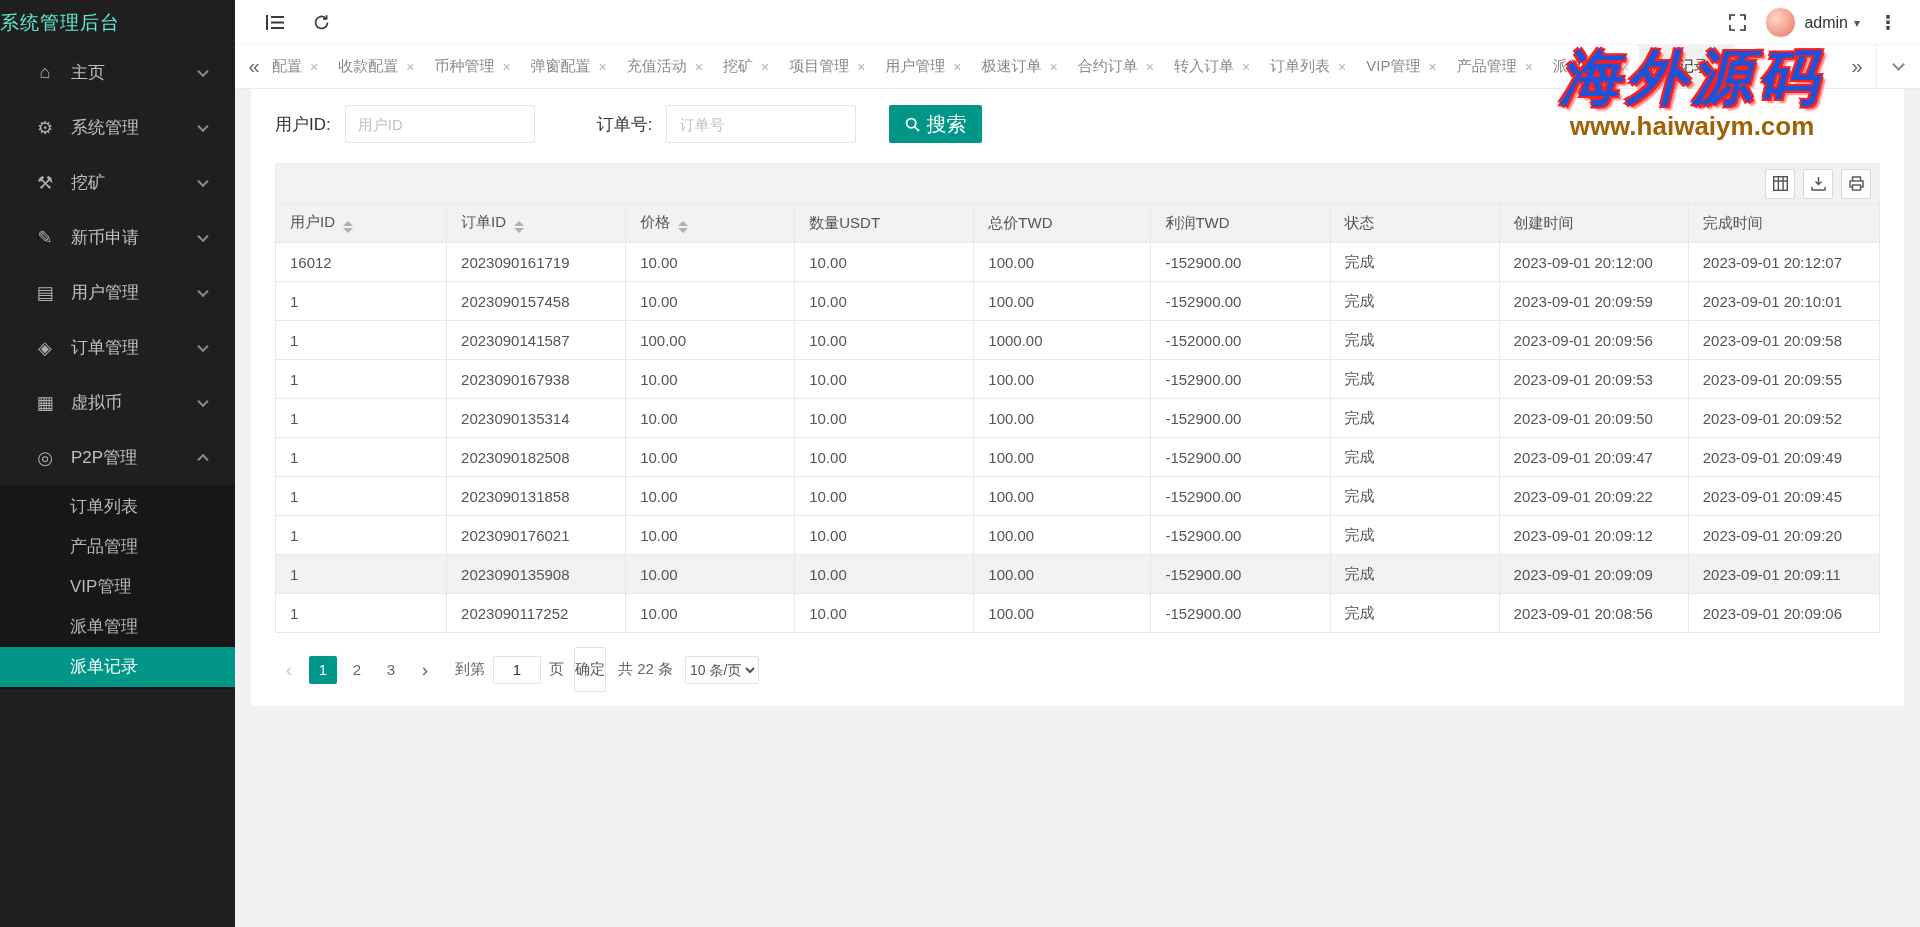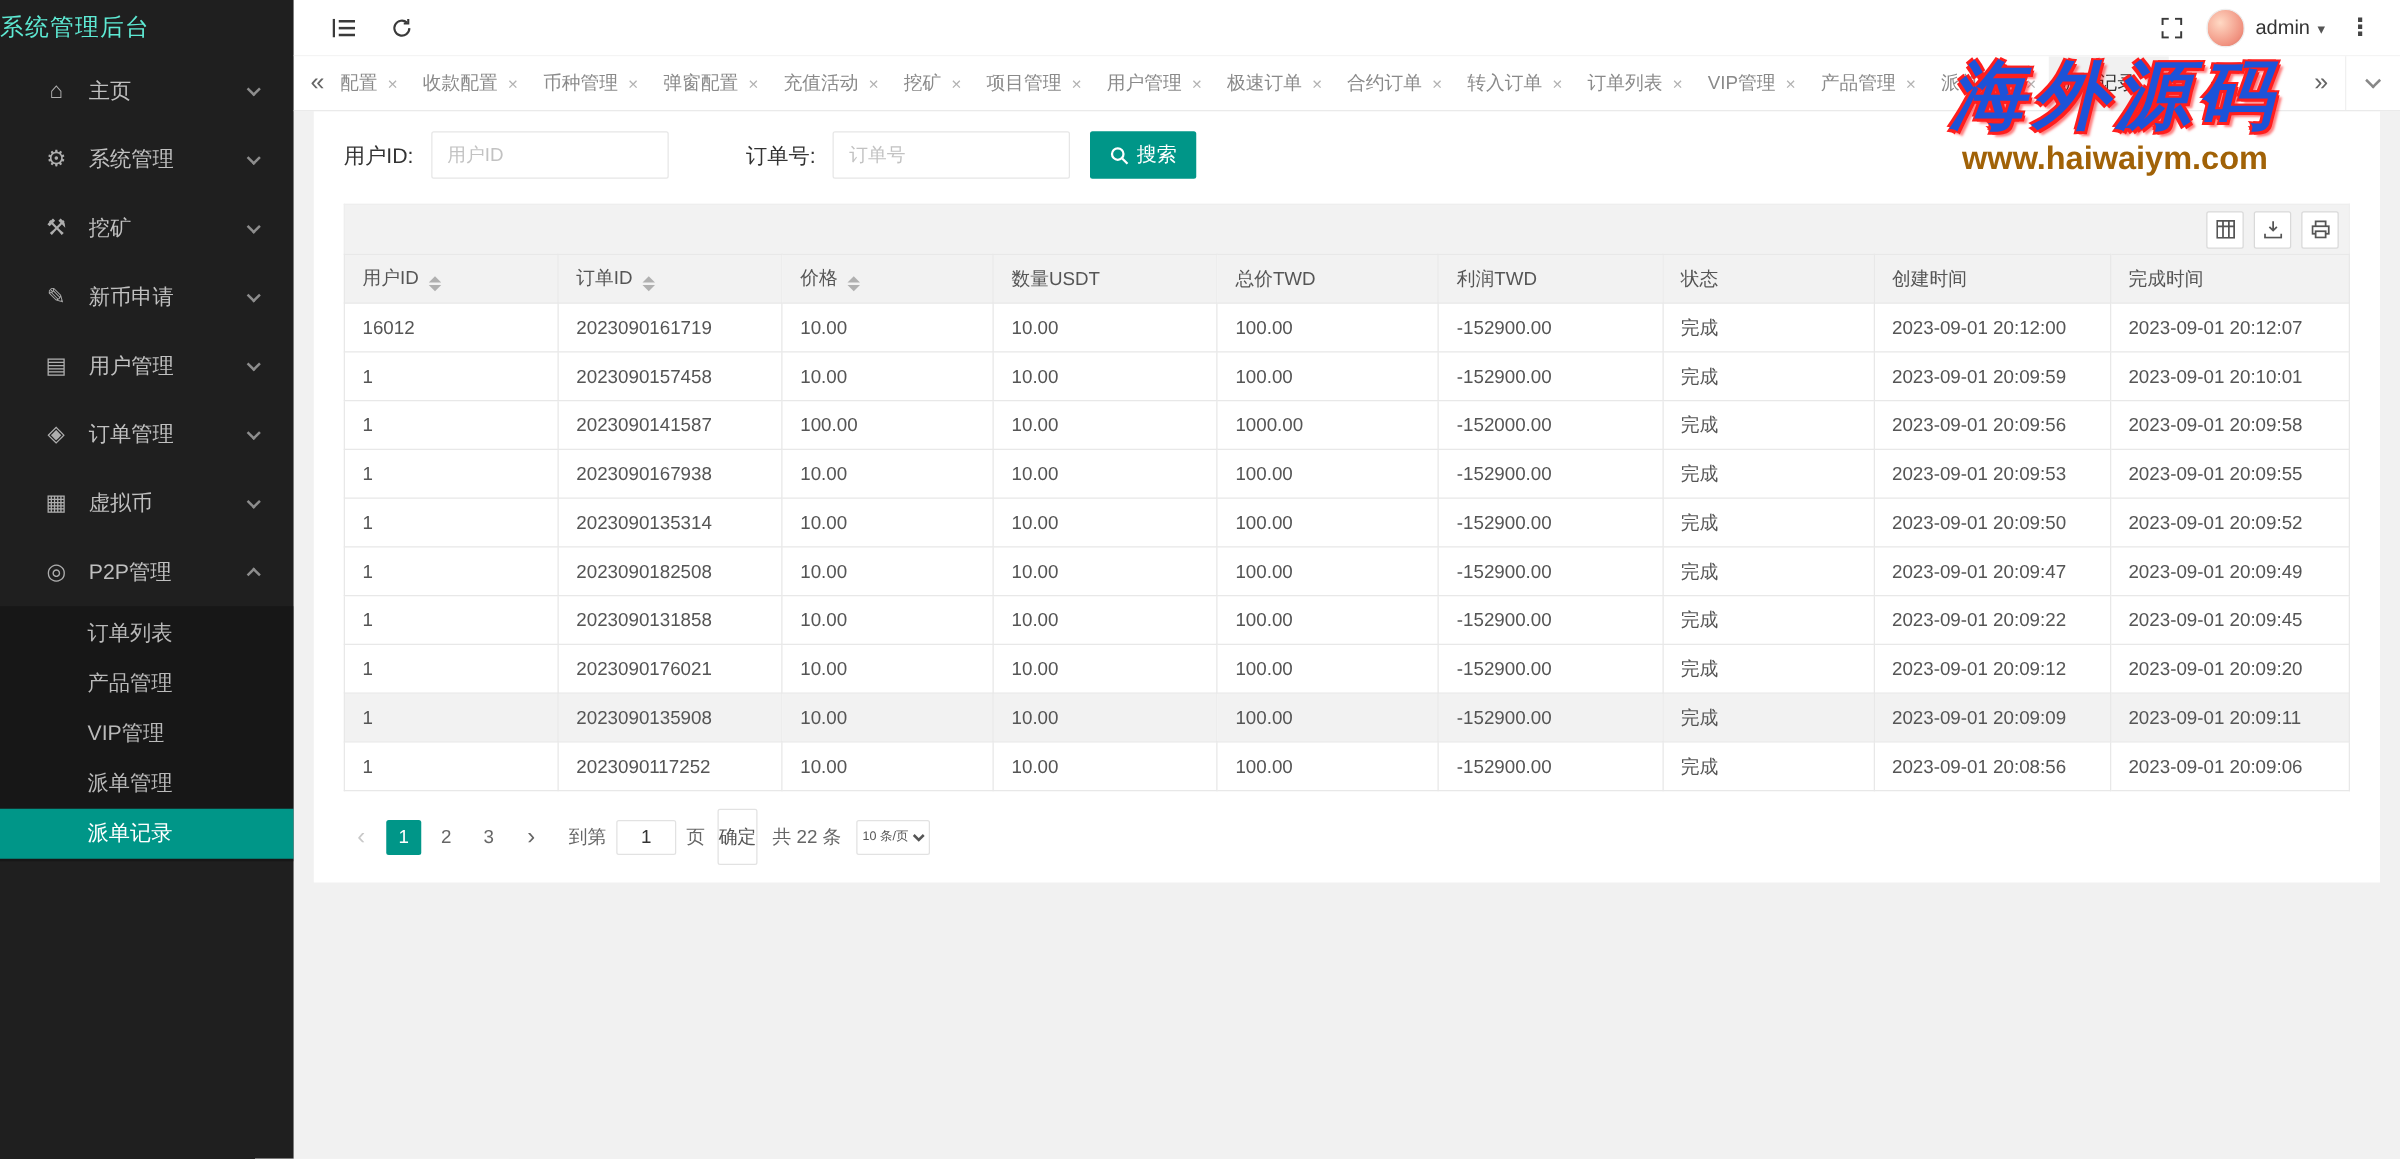--- a/index.html
+++ b/index.html
@@ -43,21 +43,21 @@
   .tab.active{background:#f1f1f1;color:#333}
 
   
   .content{flex:1;overflow:hidden;background:#f1f1f1}
   .card{margin:0 16px;background:#fff;padding:16px 24px 14px}
   .search-row{display:flex;align-items:center}
   .f-label{font-size:17px;color:#333;margin-right:14px}
   .f-input{width:190px;height:38px;border:1px solid #e6e6e6;border-radius:2px;padding:0 12px;font-size:15px;color:#333;outline:none;background:#fff}
   .f-input::placeholder{color:#c2c2c2}
   .group2{margin-left:62px}
-  .search-btn{margin-left:16px;height:38px;padding:0 16px;background:#009688;color:#fff;border:none;border-radius:2px;font-size:16px;display:flex;align-items:center;cursor:pointer}
+  .search-btn{margin-left:33px;height:38px;padding:0 16px;background:#009688;color:#fff;border:none;border-radius:2px;font-size:20px;display:flex;align-items:center;cursor:pointer}
   .search-btn svg{margin-right:6px}
 
   .toolbar{margin-top:20px;background:#f2f2f2;height:40px;display:flex;align-items:center;justify-content:flex-end;padding:0 8px;border:1px solid #eee;border-bottom:none}
   .tool-btn{width:30px;height:30px;background:#fff;border:1px solid #d9d9d9;border-radius:2px;margin-left:8px;display:flex;align-items:center;justify-content:center;cursor:pointer;color:#555}
 
   table{width:100%;border-collapse:collapse;table-layout:fixed}
   th,td{border:1px solid #e8e8e8;font-weight:normal;text-align:left;padding:0 14px;font-size:15px;color:#555;height:39px;overflow:hidden;white-space:nowrap;text-overflow:ellipsis}
   thead th{background:#f2f2f2;color:#555;font-size:15px}
   tbody tr{background:#fff}
   tbody tr.hl{background:#f2f2f2}
@@ -70,21 +70,21 @@
   .pages{display:contents}
   .pg{min-width:28px;height:28px;display:inline-flex;align-items:center;justify-content:center;margin-right:6px;cursor:pointer;color:#666;border-radius:2px;padding:0 6px}
   .pg.arrow{color:#c9c9c9;font-size:19px}
   .pg.arrow.next{color:#666}
   .pg.active{background:#009688;color:#fff;cursor:default}
   .goto-label{margin:0 8px 0 10px}
   .goto-input{width:48px;height:28px;border:1px solid #e2e2e2;border-radius:2px;text-align:center;font-size:15px;color:#333;outline:none}
   .page-unit{margin:0 10px 0 8px}
   .confirm-btn{height:45px;padding:0 0;background:#fff;border:1px solid #e2e2e2;border-radius:2px;font-size:15px;color:#555;cursor:pointer}
   .total{margin:0 12px}
-  .per-page{height:28px;border:1px solid #e2e2e2;border-radius:2px;font-size:10px;color:#555;background:#fff;outline:none}
+  .per-page{height:28px;border:1px solid #e2e2e2;border-radius:2px;font-size:14px;color:#555;background:#fff;outline:none}
 
   
   .footer{flex:0 0 38px;display:flex;align-items:center;justify-content:space-between;padding:0 31px 0 16px;font-size:16px;color:#666;background:#f1f1f1}
   .footer a{color:#009688;text-decoration:none;cursor:pointer}
 
   
   .watermark{position:absolute;top:46px;right:96px;z-index:60;pointer-events:none;text-align:center}
   .wm-title{font-family:"DejaVu Serif","Liberation Serif",serif;font-style:italic;font-weight:bold;font-size:60px;line-height:1.05;color:#1d53d8;letter-spacing:6px;text-shadow:2px 2px 0 #ff1e1e,-2px -2px 0 #ff1e1e,2px -2px 0 #ff1e1e,-2px 2px 0 #ff1e1e,4px 4px 2px rgba(255,0,0,.5)}
   .wm-url{font-size:26px;font-weight:bold;color:#a16207;margin-top:2px}
 </style>

